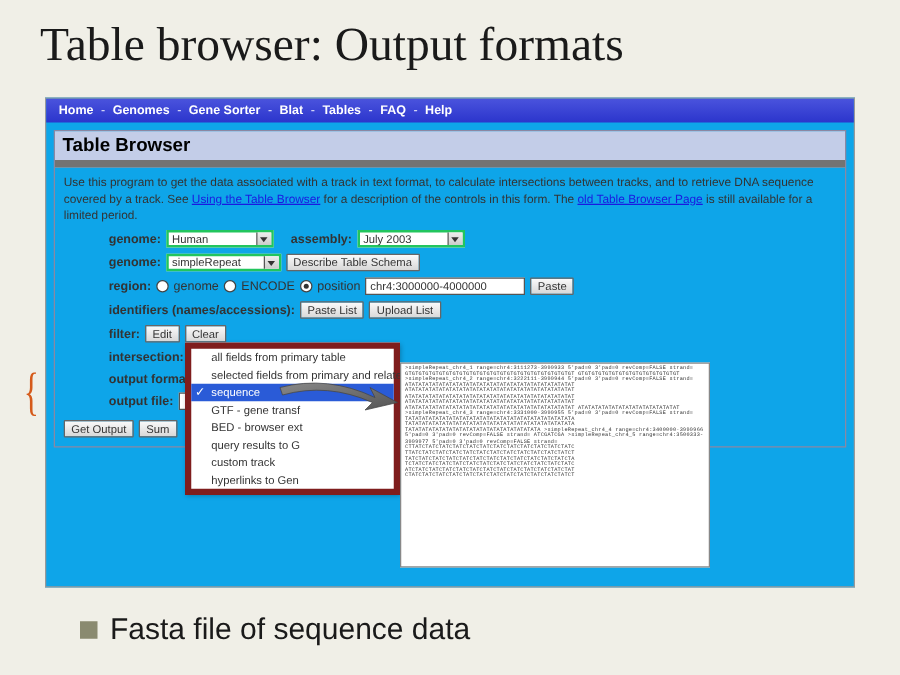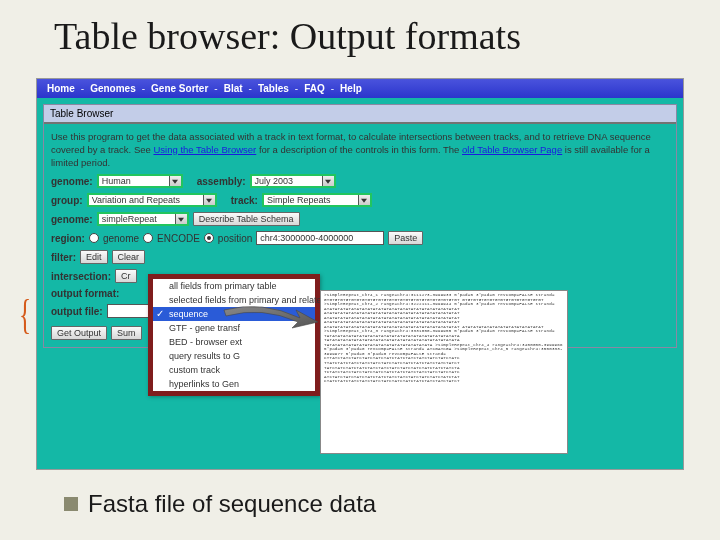--- a/index.html
+++ b/index.html
@@ -1,27 +1,27 @@
 <!DOCTYPE html>
 <html><head>
 <meta charset="utf-8">
 <style>
   * { margin:0; padding:0; box-sizing:border-box; }
   body { width:720px; height:540px; background:#f0efe7; font-family:Arial,Helvetica,sans-serif; overflow:hidden; position:relative; }
-  .slide-title { font-family:"Times New Roman",Times,serif; font-size:38px; color:#1a1a1a; padding:14px 0 0 54px; font-weight:400; }
-  .shot { position:absolute; left:36px; top:78px; width:648px; height:392px; background:#14b8a6; border:1px solid #999; }
+  .slide-title { font-family:"Times New Roman",Times,serif; font-size:38px; color:#1a1a1a; padding:14px 0 0 32px; font-weight:400; }
+  .shot { position:absolute; left:36px; top:78px; width:648px; height:392px; background:#0ea5e9; border:1px solid #999; }
   .topnav { background:#2b35cc; background:linear-gradient(#4a53dd,#2b35cc); height:19px; display:flex; align-items:center; color:#fff; font-size:10px; font-weight:700; padding-left:10px; gap:5px; }
   .topnav span.sep { font-weight:400; opacity:.9; margin:0 1px; }
   .section { border:1px solid #8a88a3; margin:6px 6px 0 6px; }
-  .section-head { background:#c3cde8; font-size:10px; font-weight:400; padding:3px 6px; border-bottom:2px solid #737373; }
+  .section-head { background:#c3cde8; font-size:15px; font-weight:700; padding:3px 6px; border-bottom:6px solid #737373; }
   .section-body { padding:7px 7px; font-size:9.5px; color:#333; }
   .intro { line-height:1.35; }
   .intro a { color:#1a1ae0; text-decoration:underline; }
   .formrow { margin-top:5px; font-size:10px; display:flex; align-items:center; flex-wrap:wrap; gap:4px; }
-  .formrow b { font-weight:700; }
+  .formrow b { font-weight:700;margin-left:36px; }
   .sel { display:inline-flex; align-items:center; height:14px; border:2px solid #22c55e; background:#fff; font-size:9px; padding:0 3px; position:relative; }
   .sel::after { content:""; position:absolute; right:0; top:0; width:11px; height:100%; border-left:1px solid #555; background:linear-gradient(#eee,#ccc);}
   .sel::before { content:""; position:absolute; right:3px; top:50%; width:0;height:0;border-left:3px solid transparent;border-right:3px solid transparent;border-top:4px solid #333; transform:translateY(-30%); z-index:1;}
   .sel span { padding-right:14px; }
   .btn { display:inline-flex; align-items:center; height:14px; border:1px solid #666; background:linear-gradient(#fafafa,#d8d8d8); font-size:9px; padding:0 5px; border-radius:1px; }
   .txt { display:inline-flex; align-items:center; height:14px; border:1px solid #555; background:#fff; font-size:9px; padding:0 3px; min-width:110px; }
   .radio { display:inline-block; width:10px;height:10px;border:1px solid #444;border-radius:50%; background:#fff; position:relative; vertical-align:middle;}
   .radio.checked::after { content:""; position:absolute; width:4px;height:4px;background:#333;border-radius:50%; left:2px; top:2px;}
   .brace { position:absolute; left:15px; top:290px; font-size:42px; font-family:"Times New Roman",serif; color:#d55a1a; font-stretch:condensed; transform:scaleX(.6);}
   .dropdown { position:absolute; left:148px; top:274px; width:172px; background:#fff; border:5px solid #7f1d1d; box-shadow:1px 1px 4px rgba(0,0,0,.3); font-size:9px; }
@@ -68,30 +68,20 @@
         <b>genome:</b>
         <div class="sel" style="width:86px">
             <span>Human</span>
           </div>
         <b style="margin-left:10px">assembly:</b>
         <div class="sel" style="width:86px">
             <span>July 2003</span>
           </div>
       </div>
 
-      <div class="formrow">
-        <b>group:</b>
-        <div class="sel" style="width:130px">
-            <span>Variation and Repeats</span>
-          </div>
-        <b style="margin-left:10px">track:</b>
-        <div class="sel" style="width:110px">
-            <span>Simple Repeats</span>
-          </div>
-      </div>
 
       <div class="formrow">
         <b>genome:</b>
         <div class="sel" style="width:92px">
             <span>simpleRepeat</span>
           </div>
         <div class="btn">Describe Table Schema</div>
       </div>
 
       <div class="formrow">
@@ -99,20 +89,25 @@
         <span class="radio"></span>
           <span>genome</span>
         <span class="radio"></span>
           <span>ENCODE</span>
         <span class="radio checked"></span>
           <span>position</span>
         <div class="txt" style="min-width:128px">chr4:3000000-4000000</div>
         <div class="btn">Paste</div>
       </div>
 
+      <div class="formrow">
+        <b>identifiers (names/accessions):</b>
+        <div class="btn">Paste List</div>
+        <div class="btn">Upload List</div>
+      </div>
 
       <div class="formrow">
         <b>filter:</b>
         <div class="btn">Edit</div>
         <div class="btn">Clear</div>
       </div>
 
       <div class="formrow">
         <b>intersection:</b>
         <div class="btn">Cr</div>

